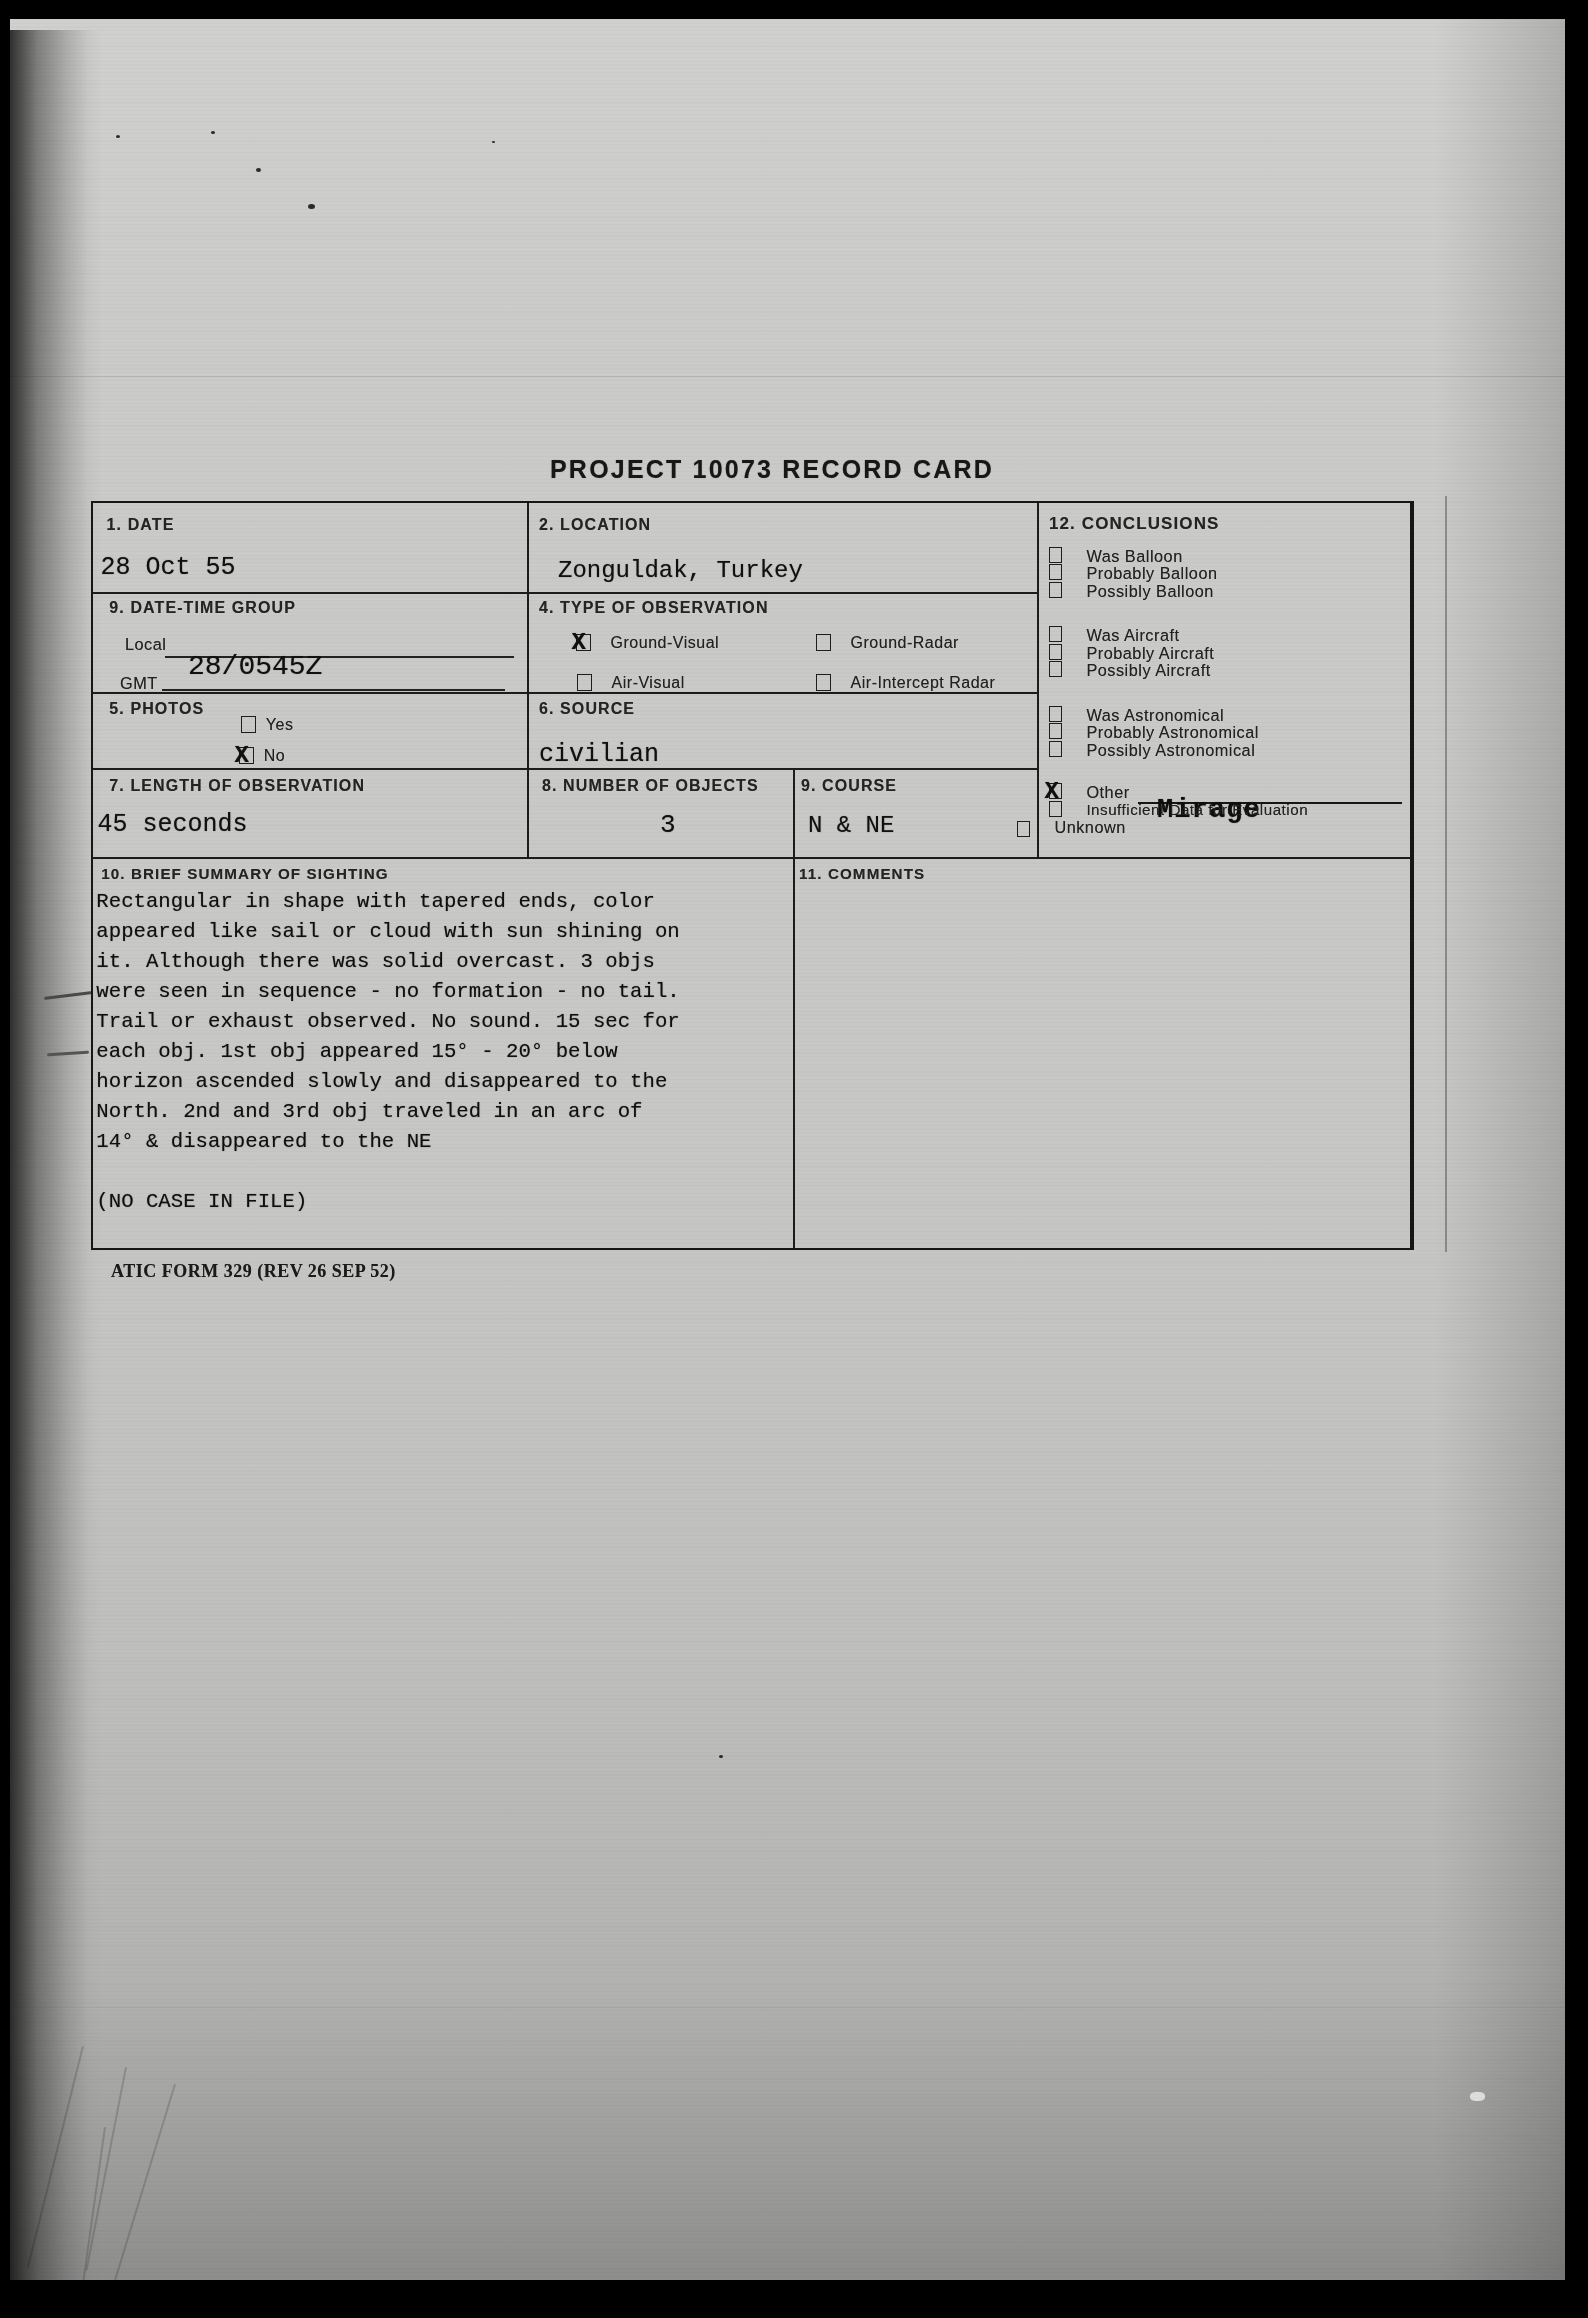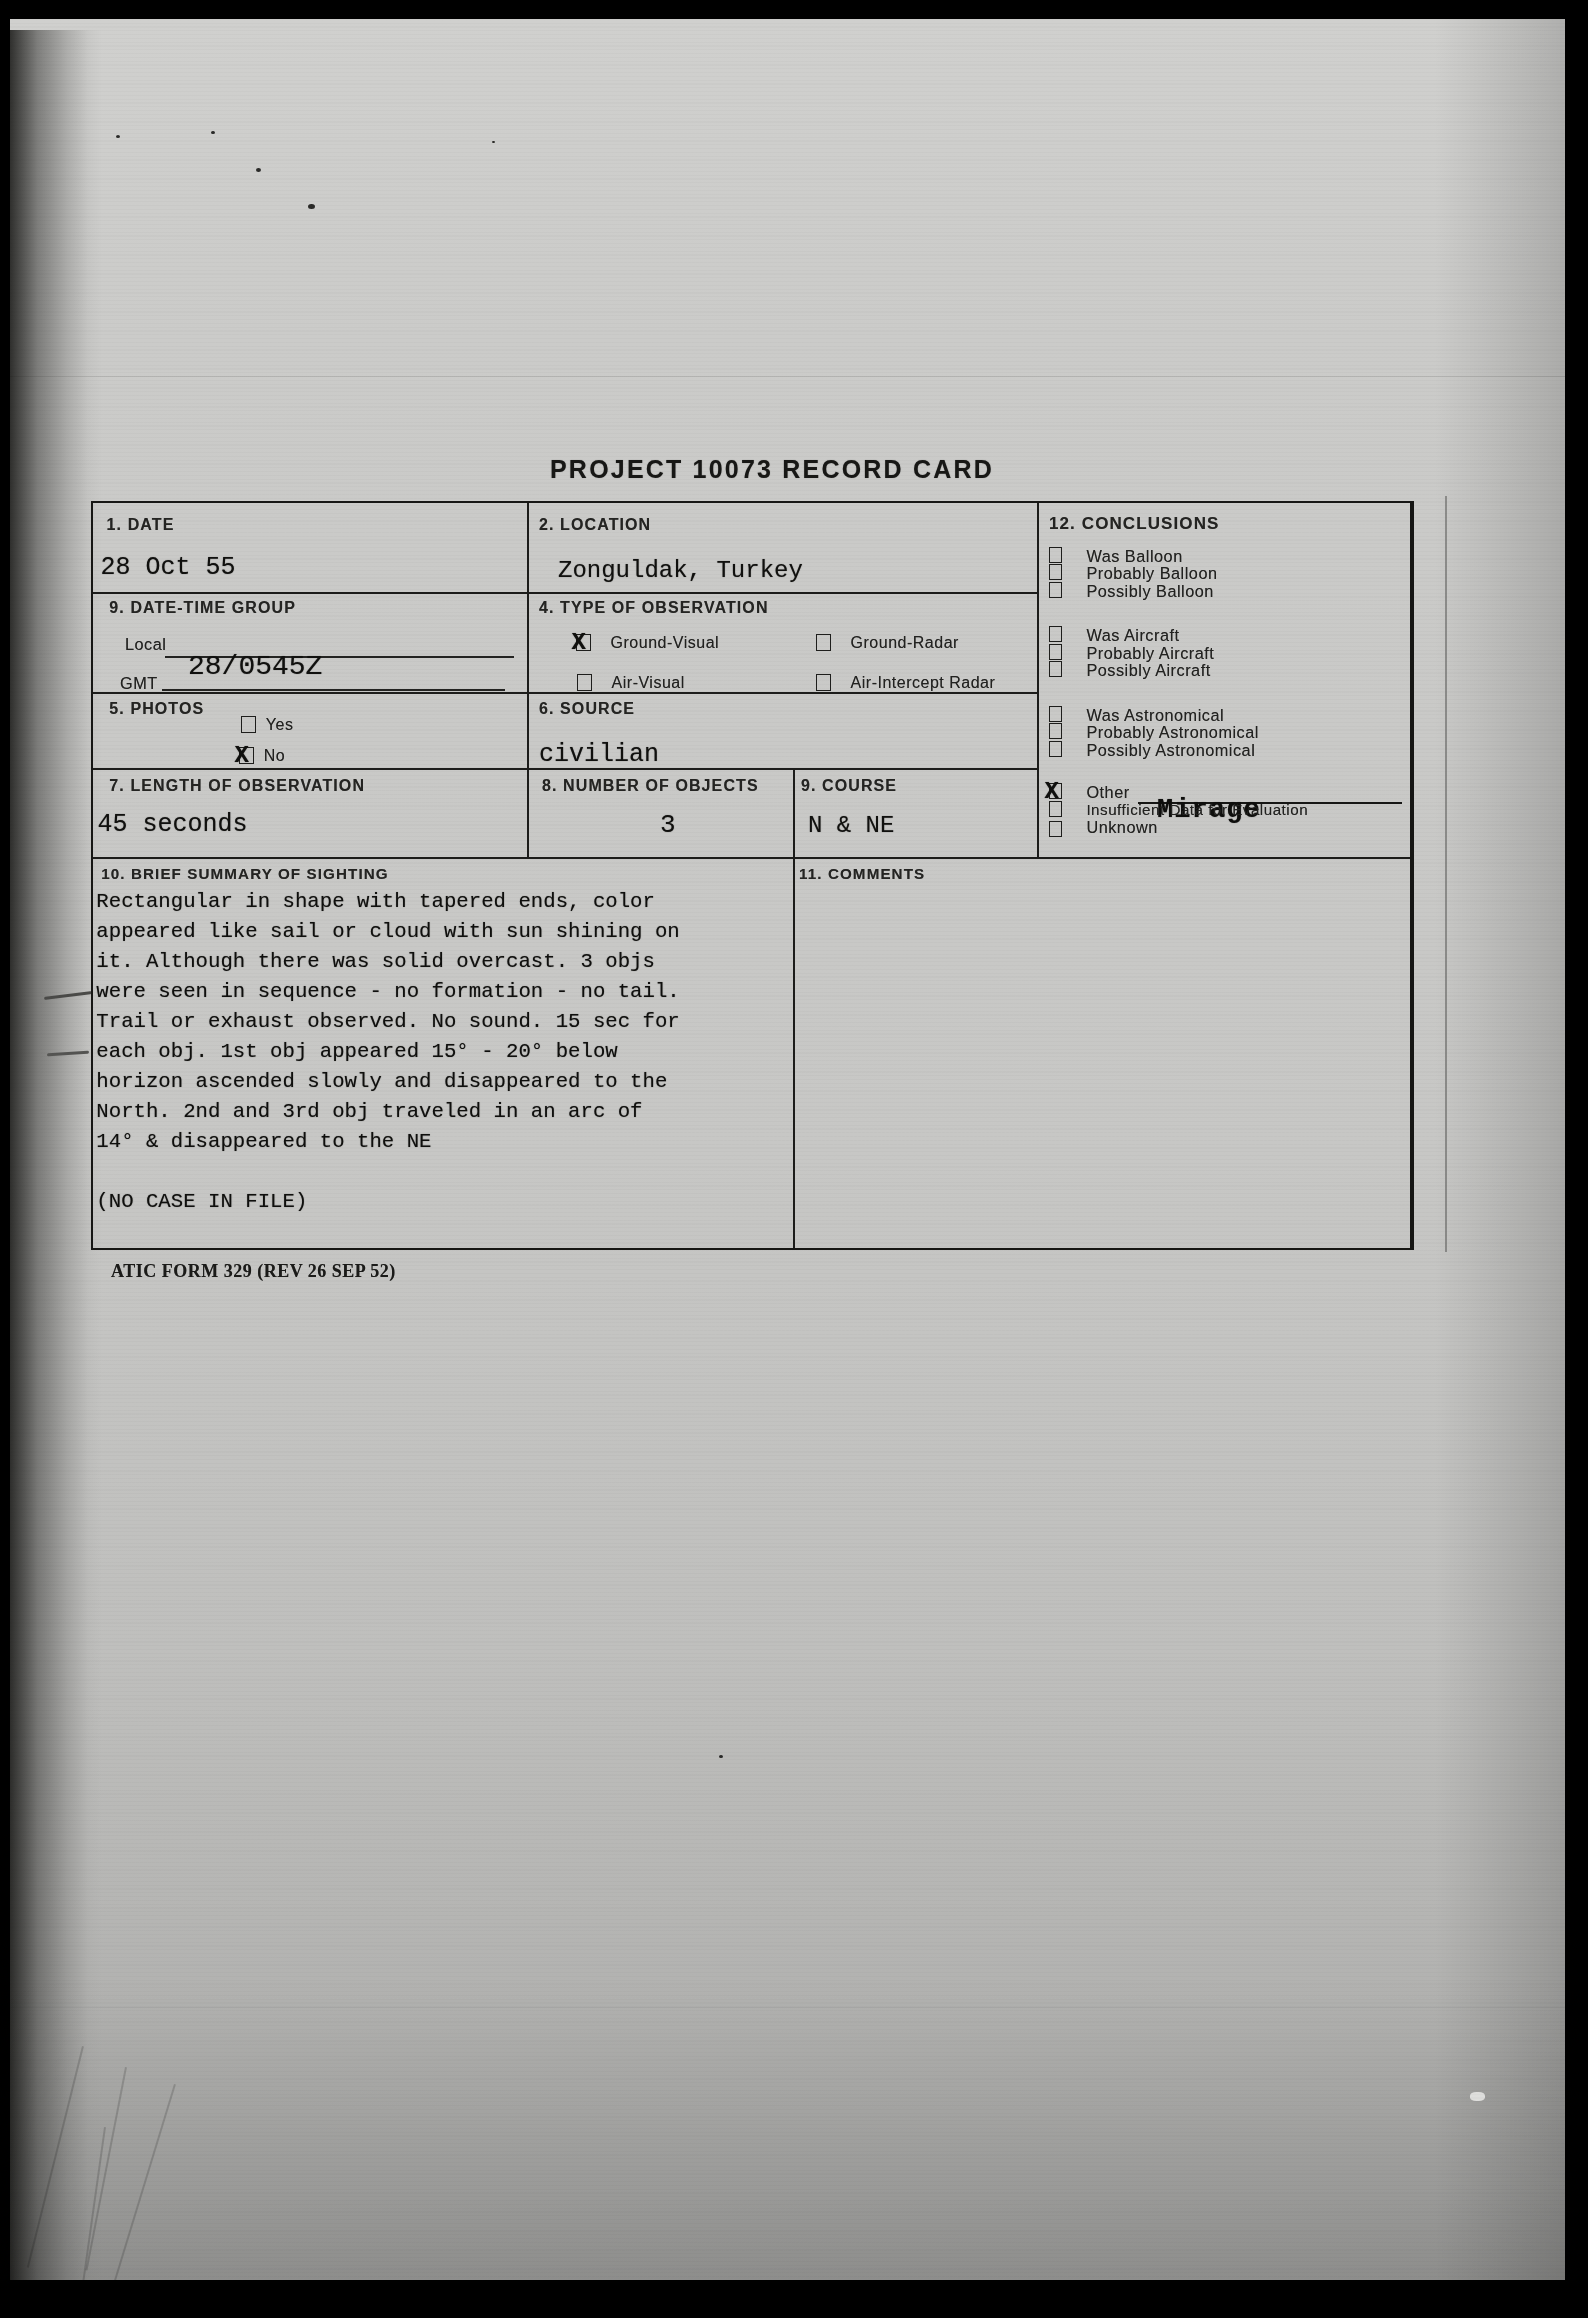--- a/index.html
+++ b/index.html
@@ -237,21 +237,21 @@
       <span class="lab">Other</span>
     </div>
     <div class="other-line" style="left:1045px;top:299px;width:264px;"></div>
     <div class="other-value" style="left:1064px;top:272px;">Mirage</div>
     <div class="opt copt" style="left:956px;top:298px;">
       <span class="cb cb-sm">
           <span class="mark"></span>
         </span>
       <span class="lab" style="font-size:15.2px;">Insufficient Data for Evaluation</span>
     </div>
-    <div class="opt copt" style="left:956px;top:315px;align-items:flex-end;">
+    <div class="opt copt" style="left:924px;top:315px;align-items:flex-end;">
       <span class="cb cb-sm">
           <span class="mark"></span>
         </span>
       <span class="lab">Unknown</span>
     </div>
   </div>
 
   <div class="footer-id">ATIC FORM 329 (REV 26 SEP 52)</div>
 
   <div class="edge" style="left:0;top:0;width:1588px;height:18.5px;"></div>

